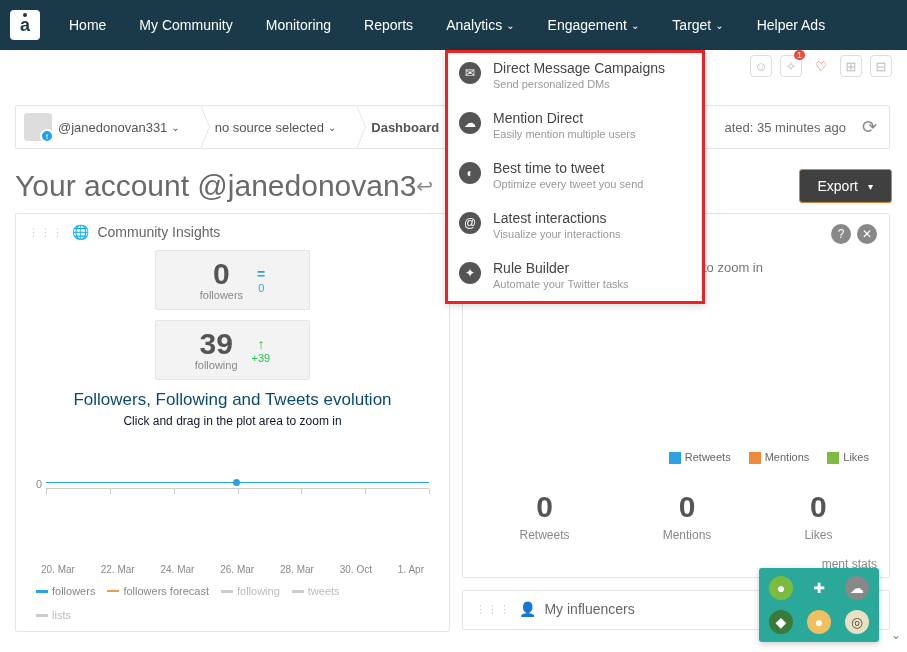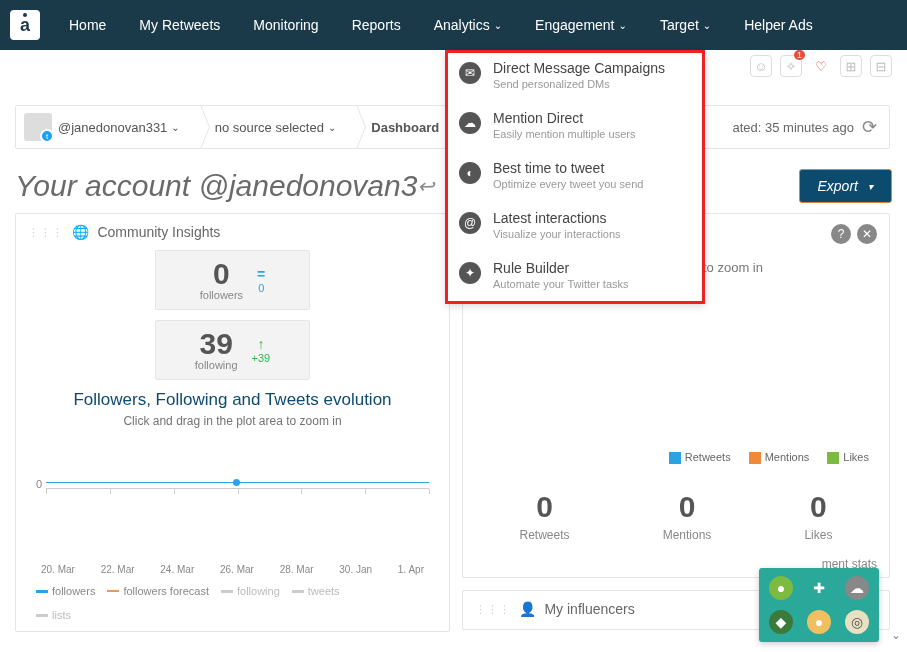--- a/index.html
+++ b/index.html
@@ -19,27 +19,27 @@
 .iconstrip .badge { position:absolute; top:-6px; right:-4px; background:#e74c3c; color:#fff; font-size:9px; border-radius:6px; padding:0 3px; }
 
 
 .crumbrow { display:flex; align-items:center; margin-top: 55px; border:1px solid #e5e5e5; border-radius:2px; height:44px; margin-left:15px; width: 875px; }
 .crumb { display:flex; align-items:center; padding: 0 20px 0 14px; height:100%; border-right:1px solid #e5e5e5; position:relative; font-size:13px; color:#555; cursor:pointer; white-space:nowrap; }
 .crumb::after { content:''; position:absolute; right:-9px; top:50%; transform:translateY(-50%); width:0; height:0; border-top:22px solid transparent; border-bottom:22px solid transparent; border-left:9px solid #fff; z-index:2;}
 .crumb::before { content:''; position:absolute; right:-10px; top:50%; transform:translateY(-50%); width:0; height:0; border-top:22px solid transparent; border-bottom:22px solid transparent; border-left:9px solid #e5e5e5; z-index:1;}
 .crumb.account { padding-left: 8px; }
 .avatar-sm { width:28px; height:28px; background:#ddd; border-radius:3px; margin-right:6px; position:relative; }
 .avatar-sm .tw { position:absolute; bottom:-2px; right:-2px; width:14px; height:14px; background:#1da1f2; border-radius:50%; border:2px solid #fff; display:flex; align-items:center; justify-content:center; color:#fff; font-size:8px; }
-.updated { margin-left:auto; display:flex; align-items:center; padding:0 12px; font-size:13px; color:#666; gap:8px;}
+.updated { margin-left:auto; display:flex; align-items:center; padding:0 12px; font-size:13px; color:#666; gap:16px;}
 .refresh-ic { font-size:18px; color:#888; cursor:pointer; }
 
 
-.titlerow { display:flex; align-items:center; margin: 20px 15px 10px; font-style: italic; }
+.titlerow { display:flex; align-items:center; margin: 20px 15px 10px; }
 .pagetitle { font-size: 30px; font-weight:400; color:#6a6a6a; }
-.export-btn { margin-left:auto; background:#0c4a6e; color:#fff; border:1px solid #d8853c; border-radius:3px; padding:8px 18px; font-size:14px; display:flex; align-items:center; gap:10px; cursor:pointer;}
+.export-btn { margin-left:auto; background:#404040; color:#fff; border:1px solid #d8853c; border-radius:3px; padding:8px 18px; font-size:14px; display:flex; align-items:center; gap:10px; cursor:pointer;}
 .back-ic { font-size:20px; color:#888; margin-right:12px; cursor:pointer;}
 
 
 .dd { position:absolute; top:50px; left:445px; width:260px; background:#fff; border:3px solid #e22; border-top:none; box-shadow:0 2px 8px rgba(0,0,0,0.15); z-index:100; outline:3px solid #e22; outline-offset:-3px; border:none; padding-bottom:4px;}
 .dd-item { display:flex; align-items:flex-start; padding:10px 14px; gap:12px; cursor:pointer;}
 .dd-ic { width:22px; height:22px; background:#555; border-radius:50%; color:#fff; display:flex; align-items:center; justify-content:center; font-size:12px; margin-top:2px; flex-shrink:0;}
 .dd-txt .t { font-size:14px; color:#444;}
 .dd-txt .s { font-size:11px; color:#999; margin-top:2px;}
 
 
@@ -58,21 +58,21 @@
 .statbox { background:#f3f3f3; border:1px solid #e5e5e5; border-radius:2px; padding:8px 20px; display:flex; align-items:center; gap:14px; min-width:155px; justify-content:center;}
 .statnum { font-size:30px; font-weight:bold; color:#555; text-align:center; line-height:1;}
 .statlbl { font-size:11px; color:#888; text-align:center;}
 .delta { display:flex; flex-direction:column; align-items:center; font-size:11px;}
 .delta.eq { color:#2aa3e0;}
 .delta.up { color:#2bbd4a;}
 .delta .sym { font-size:14px; font-weight:bold;}
 
 
 .chart-title { text-align:center; font-size:17px; color:#0c4a6e; margin-top:6px;}
-.chart-sub { text-align:center; font-size:12px; color:#737373; margin:4px 0 20px;}
+.chart-sub { text-align:center; font-size:12px; color:#0f172a; margin:4px 0 20px;}
 .chart-area { position:relative; height:70px; padding:0 20px;}
 .axis-y { position:absolute; left:20px; top:30px; font-size:11px; color:#888;}
 .chart-line { position:absolute; left:30px; right:20px; top:34px; height:1px; background:#2aa3e0;}
 .chart-dot { position:absolute; top:31px; left:50%; width:7px; height:7px; border-radius:50%; background:#2aa3e0;}
 .xaxis { position:absolute; left:30px; right:20px; top:40px; height:24px; border-top:1px solid #ccc;}
 .xaxis .tick { position:absolute; top:0; width:1px; height:5px; background:#ccc;}
 .xlabels { display:flex; justify-content:space-between; padding:46px 25px 0; font-size:10px; color:#888;}
 .legend { display:flex; flex-wrap:wrap; gap:12px; padding:10px 20px; font-size:11px; color:#888; align-items:center;}
 .leg-item { display:flex; align-items:center; gap:4px;}
 .leg-sw { width:12px; height:3px; display:inline-block;}
@@ -95,21 +95,21 @@
 </style>
 </head>
 <body>
 
 <div class="topnav">
   <div class="logo">a</div>
   <div class="nav-item">
       <span>Home</span>
     </div>
   <div class="nav-item">
-      <span>My Retweets</span>
+      <span>My Community</span>
     </div>
   <div class="nav-item">
       <span>Monitoring</span>
     </div>
   <div class="nav-item">
       <span>Reports</span>
     </div>
   <div class="nav-item">
       <span>Analytics</span>
       <span class="chev">⌄</span>
@@ -251,21 +251,21 @@
           <div class="tick" style="left:83.3%"></div>
           <div class="tick" style="left:100%"></div>
       </div>
     </div>
     <div class="xlabels">
       <span>20. Mar</span>
         <span>22. Mar</span>
         <span>24. Mar</span>
         <span>26. Mar</span>
         <span>28. Mar</span>
-        <span>30. Jan</span>
+        <span>30. Oct</span>
         <span>1. Apr</span>
     </div>
     <div class="legend">
       <div class="leg-item">
           <span class="leg-sw" style="background:#2aa3e0"></span>
           <span>followers</span>
         </div>
       <div class="leg-item">
           <span class="leg-sw" style="border-top:2px dashed #ee9a4d;height:0"></span>
           <span>followers forecast</span>

